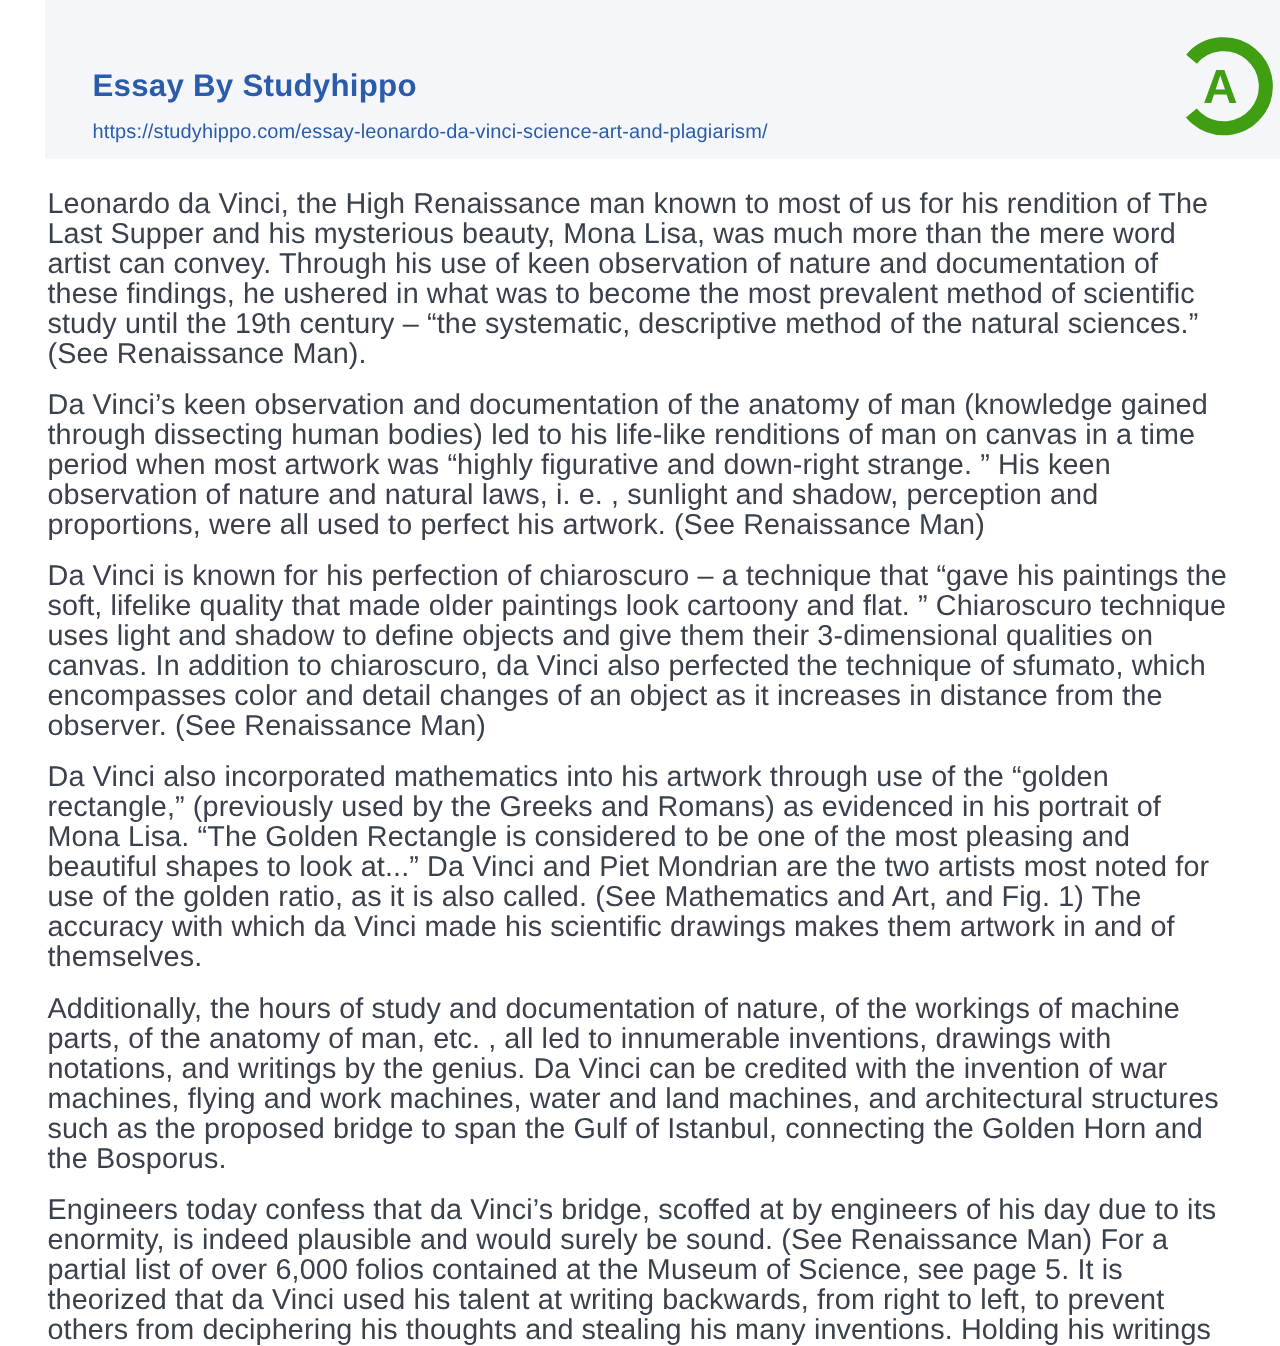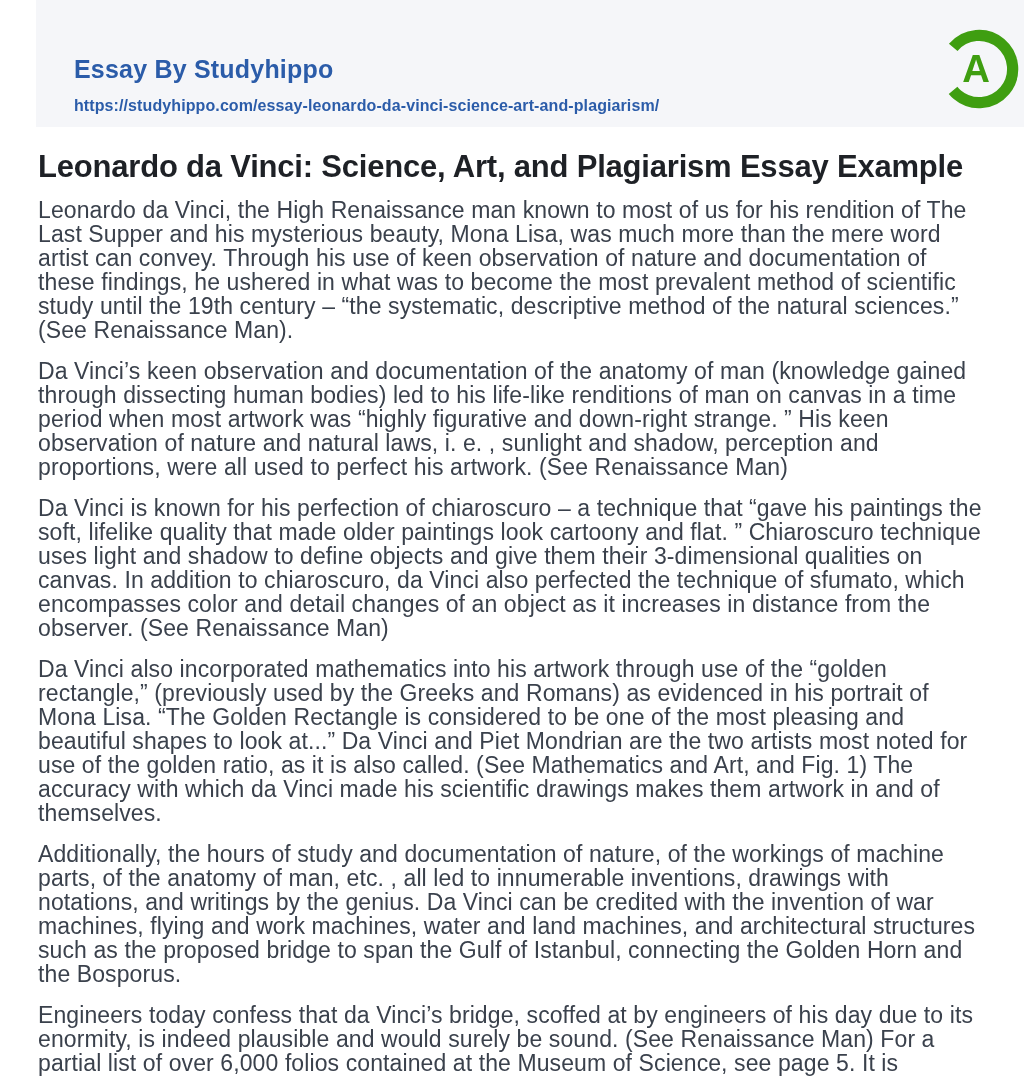--- a/index.html
+++ b/index.html
@@ -32,21 +32,21 @@
     color: var(--brand_blue);
     font-size: 25px;
     font-weight: 700;
     letter-spacing: 0.2px;
     line-height: 1.1;
   }
   .page-url {
     margin-top: 14px;
     color: var(--brand_blue);
     font-size: 16px;
-    font-weight: 700;
+    font-weight: 400;
     letter-spacing: 0.1px;
   }
   .logo-wrap {
     width: 86px;
     height: 92px;
     display: flex;
     align-items: center;
     justify-content: center;
     margin-top: 2px;
   }
@@ -93,20 +93,19 @@
   </div>
   <div class="logo-wrap">
     <svg width="86" height="92" viewBox="0 0 92 92">
       <circle class="logo-ring" cx="46" cy="46" r="36" stroke-dasharray="175.9 50.3" transform="rotate(220 46 46)"></circle>
       <text class="logo-letter" x="43" y="60" text-anchor="middle">A</text>
     </svg>
   </div>
 </header>
 
 <main class="essay-content">
-  <h1 class="essay-title">Leonardo da Vinci: Science, Art, and Plagiarism Essay Example</h1>
   <p class="essay-paragraph">Leonardo da Vinci, the High Renaissance man known to most of us for his rendition of The Last Supper and his mysterious beauty, Mona Lisa, was much more than the mere word artist can convey. Through his use of keen observation of nature and documentation of these findings, he ushered in what was to become the most prevalent method of scientific study until the 19th century – “the systematic, descriptive method of the natural sciences.” (See Renaissance Man).</p>
   <p class="essay-paragraph">Da Vinci’s keen observation and documentation of the anatomy of man (knowledge gained through dissecting human bodies) led to his life-like renditions of man on canvas in a time period when most artwork was “highly figurative and down-right strange. ” His keen observation of nature and natural laws, i. e. , sunlight and shadow, perception and proportions, were all used to perfect his artwork. (See Renaissance Man)</p>
   <p class="essay-paragraph">Da Vinci is known for his perfection of chiaroscuro – a technique that “gave his paintings the soft, lifelike quality that made older paintings look cartoony and flat. ” Chiaroscuro technique uses light and shadow to define objects and give them their 3-dimensional qualities on canvas. In addition to chiaroscuro, da Vinci also perfected the technique of sfumato, which encompasses color and detail changes of an object as it increases in distance from the observer. (See Renaissance Man)</p>
   <p class="essay-paragraph">Da Vinci also incorporated mathematics into his artwork through use of the “golden rectangle,” (previously used by the Greeks and Romans) as evidenced in his portrait of Mona Lisa. “The Golden Rectangle is considered to be one of the most pleasing and beautiful shapes to look at...” Da Vinci and Piet Mondrian are the two artists most noted for use of the golden ratio, as it is also called. (See Mathematics and Art, and Fig. 1) The accuracy with which da Vinci made his scientific drawings makes them artwork in and of themselves.</p>
   <p class="essay-paragraph">Additionally, the hours of study and documentation of nature, of the workings of machine parts, of the anatomy of man, etc. , all led to innumerable inventions, drawings with notations, and writings by the genius. Da Vinci can be credited with the invention of war machines, flying and work machines, water and land machines, and architectural structures such as the proposed bridge to span the Gulf of Istanbul, connecting the Golden Horn and the Bosporus.</p>
   <p class="essay-paragraph">Engineers today confess that da Vinci’s bridge, scoffed at by engineers of his day due to its enormity, is indeed plausible and would surely be sound. (See Renaissance Man) For a partial list of over 6,000 folios contained at the Museum of Science, see page 5. It is theorized that da Vinci used his talent at writing backwards, from right to left, to prevent others from deciphering his thoughts and stealing his many inventions. Holding his writings to a mirror is the easiest way to read the handwriting.</p>
 </main>
 
 </body></html>

